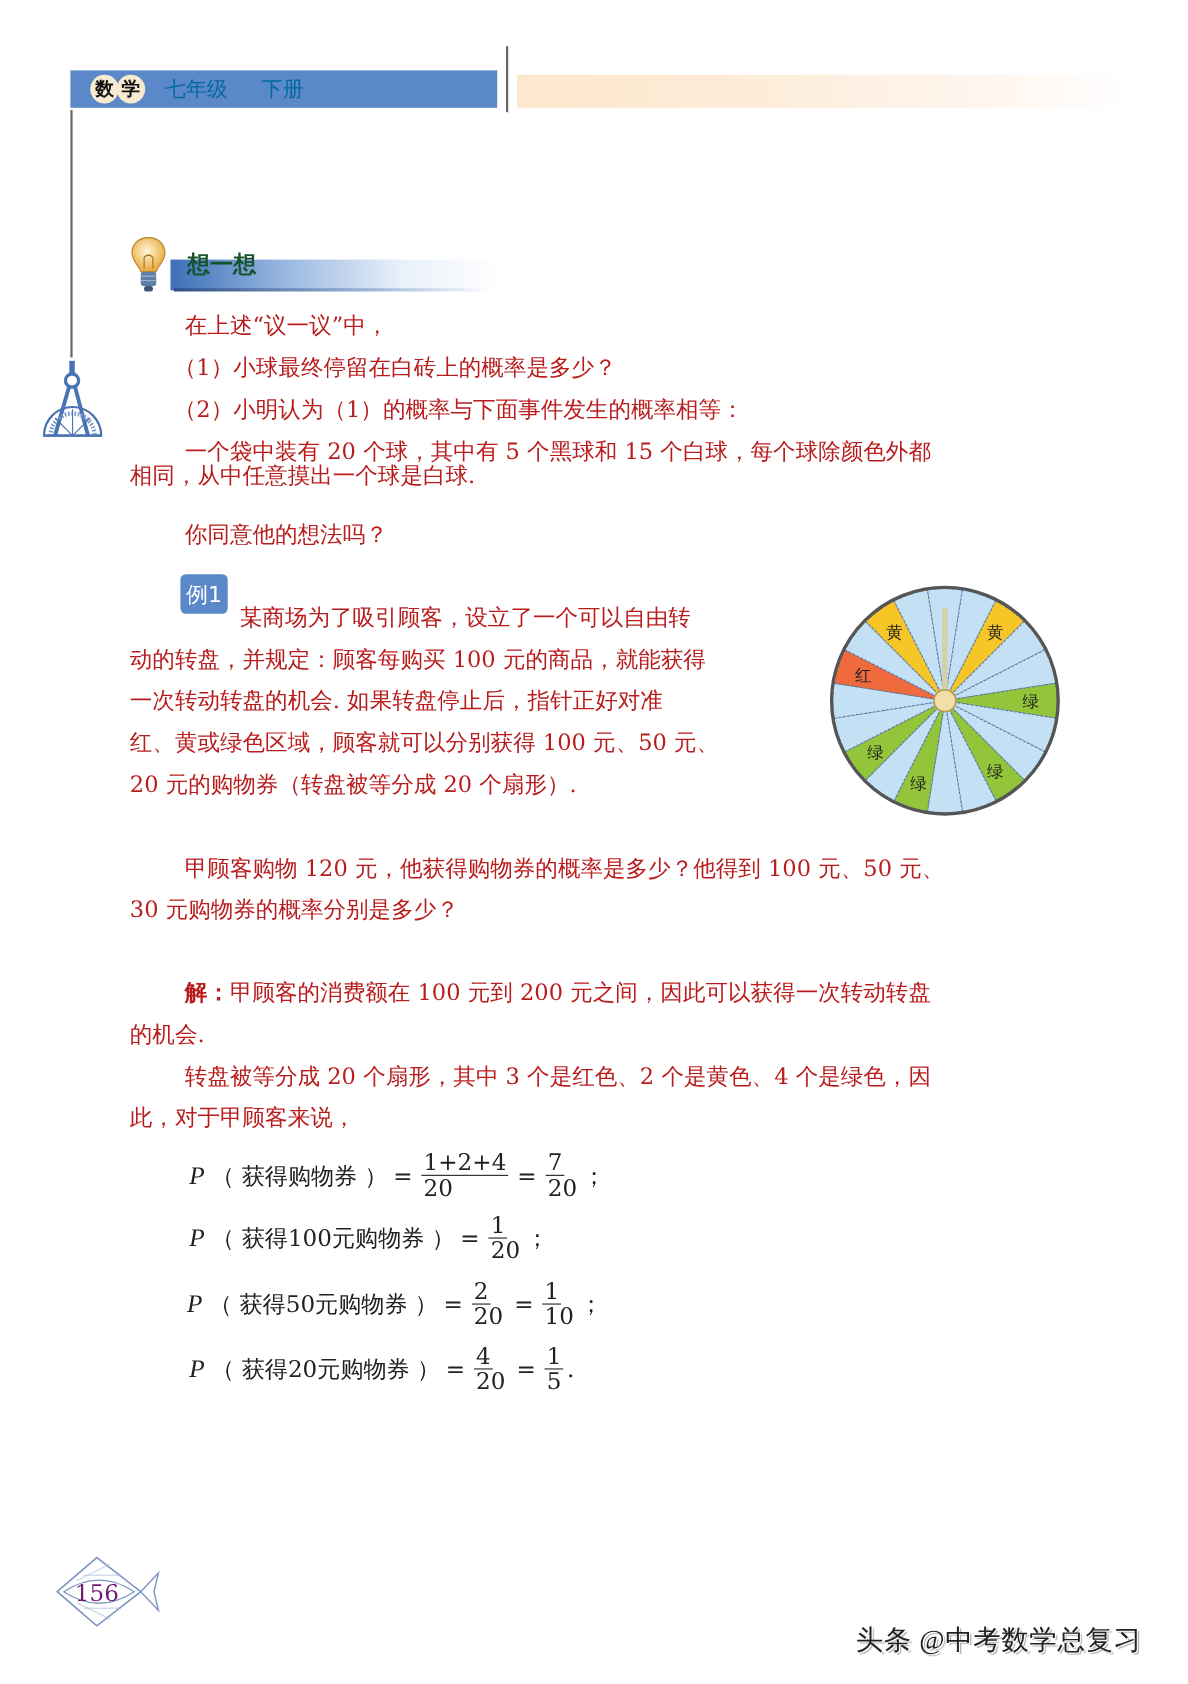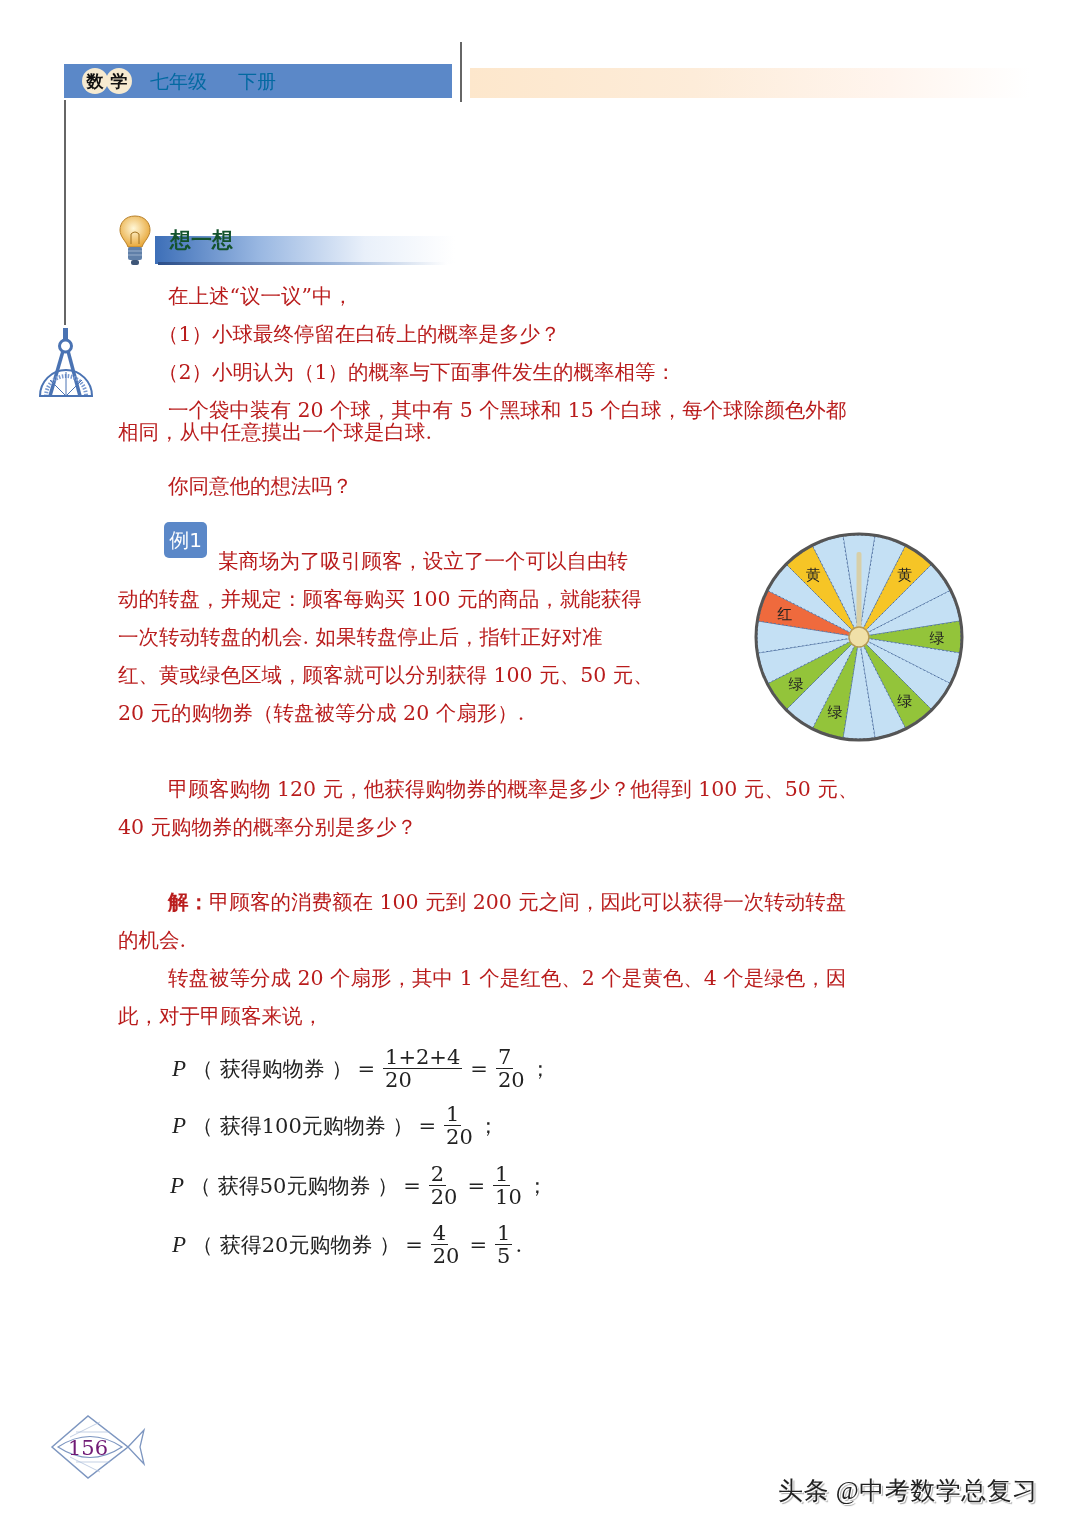--- a/index.html
+++ b/index.html
@@ -126,25 +126,25 @@
       <text x="43.896674438754104" y="158.84724967881291" text-anchor="middle" font-size="15" font-family="DejaVu Sans, sans-serif" fill="#222">绿</text>
       <text x="32.81759172897803" y="88.89667443875408" text-anchor="middle" font-size="15" font-family="DejaVu Sans, sans-serif" fill="#222">红</text>
       <text x="61.152750321187085" y="49.896674438754104" text-anchor="middle" font-size="15" font-family="DejaVu Sans, sans-serif" fill="#222">黄</text>
     </g>
   <circle cx="107" cy="107" r="103" fill="none" stroke="#555" stroke-width="3"></circle>
   <rect x="104.5" y="22" width="5" height="80" rx="2" fill="#d7cfa8"></rect>
   <circle cx="107" cy="107" r="10" fill="#f0e0a8" stroke="#b89a55" stroke-width="1.5"></circle>
 </svg>
 
 <div class="abs para" style="left:168px;top:770px">甲顾客购物 120 元，他获得购物券的概率是多少？他得到 100 元、50 元、</div>
-<div class="abs para" style="left:118px;top:808px">40 元购物券的概率分别是多少？</div>
+<div class="abs para" style="left:118px;top:808px">30 元购物券的概率分别是多少？</div>
 
 <div class="abs para" style="left:168px;top:883px"><span class="bold">解：</span><span>甲顾客的消费额在 100 元到 200 元之间，因此可以获得一次转动转盘</span></div>
 <div class="abs para" style="left:118px;top:921px">的机会.</div>
-<div class="abs para" style="left:168px;top:959px">转盘被等分成 20 个扇形，其中 1 个是红色、2 个是黄色、4 个是绿色，因</div>
+<div class="abs para" style="left:168px;top:959px">转盘被等分成 20 个扇形，其中 3 个是红色、2 个是黄色、4 个是绿色，因</div>
 <div class="abs para" style="left:118px;top:997px">此，对于甲顾客来说，</div>
 
 <div class="abs frm" style="left:172px;top:1046px">
   <span class="P">P</span>
   <span>（ 获得购物券 ）</span>
   <span class="eq">=</span>
   <span class="frac">
       <span class="num">1+2+4</span>
       <span class="den">20</span>
     </span>

